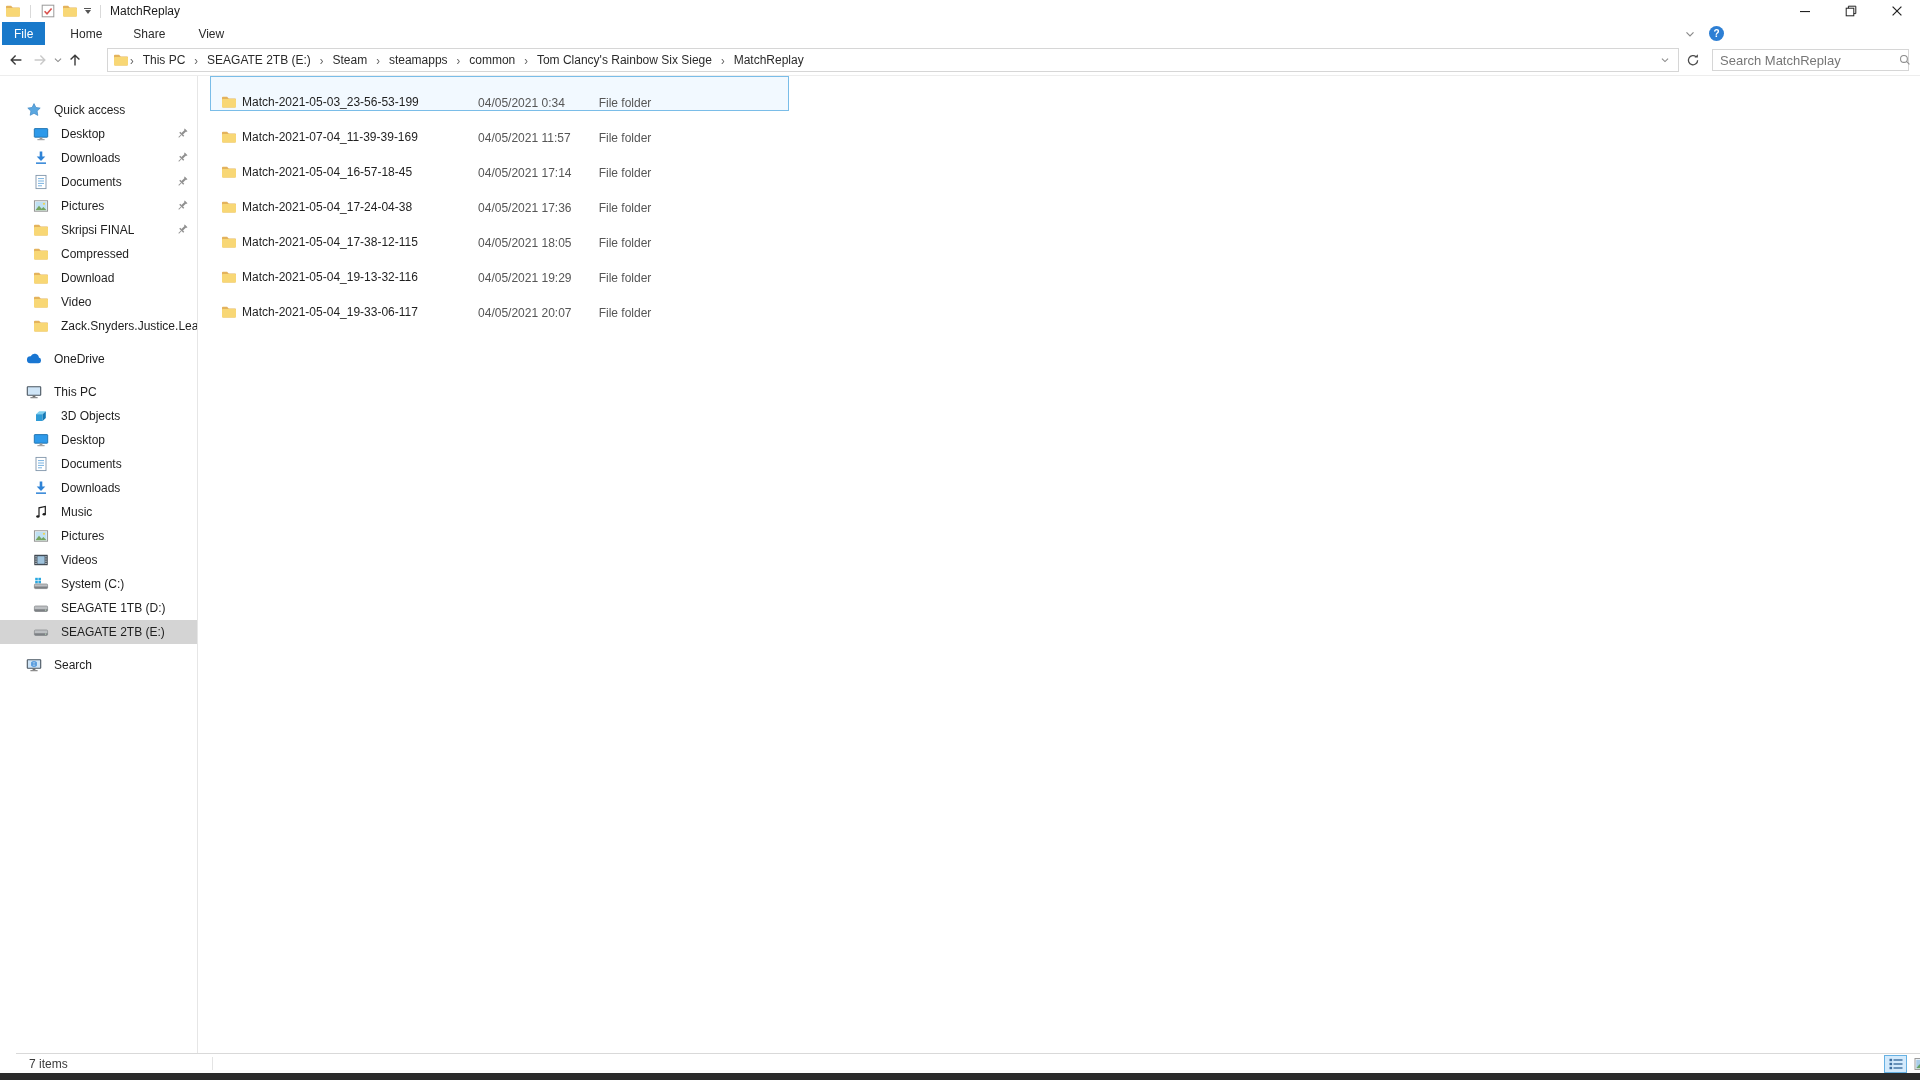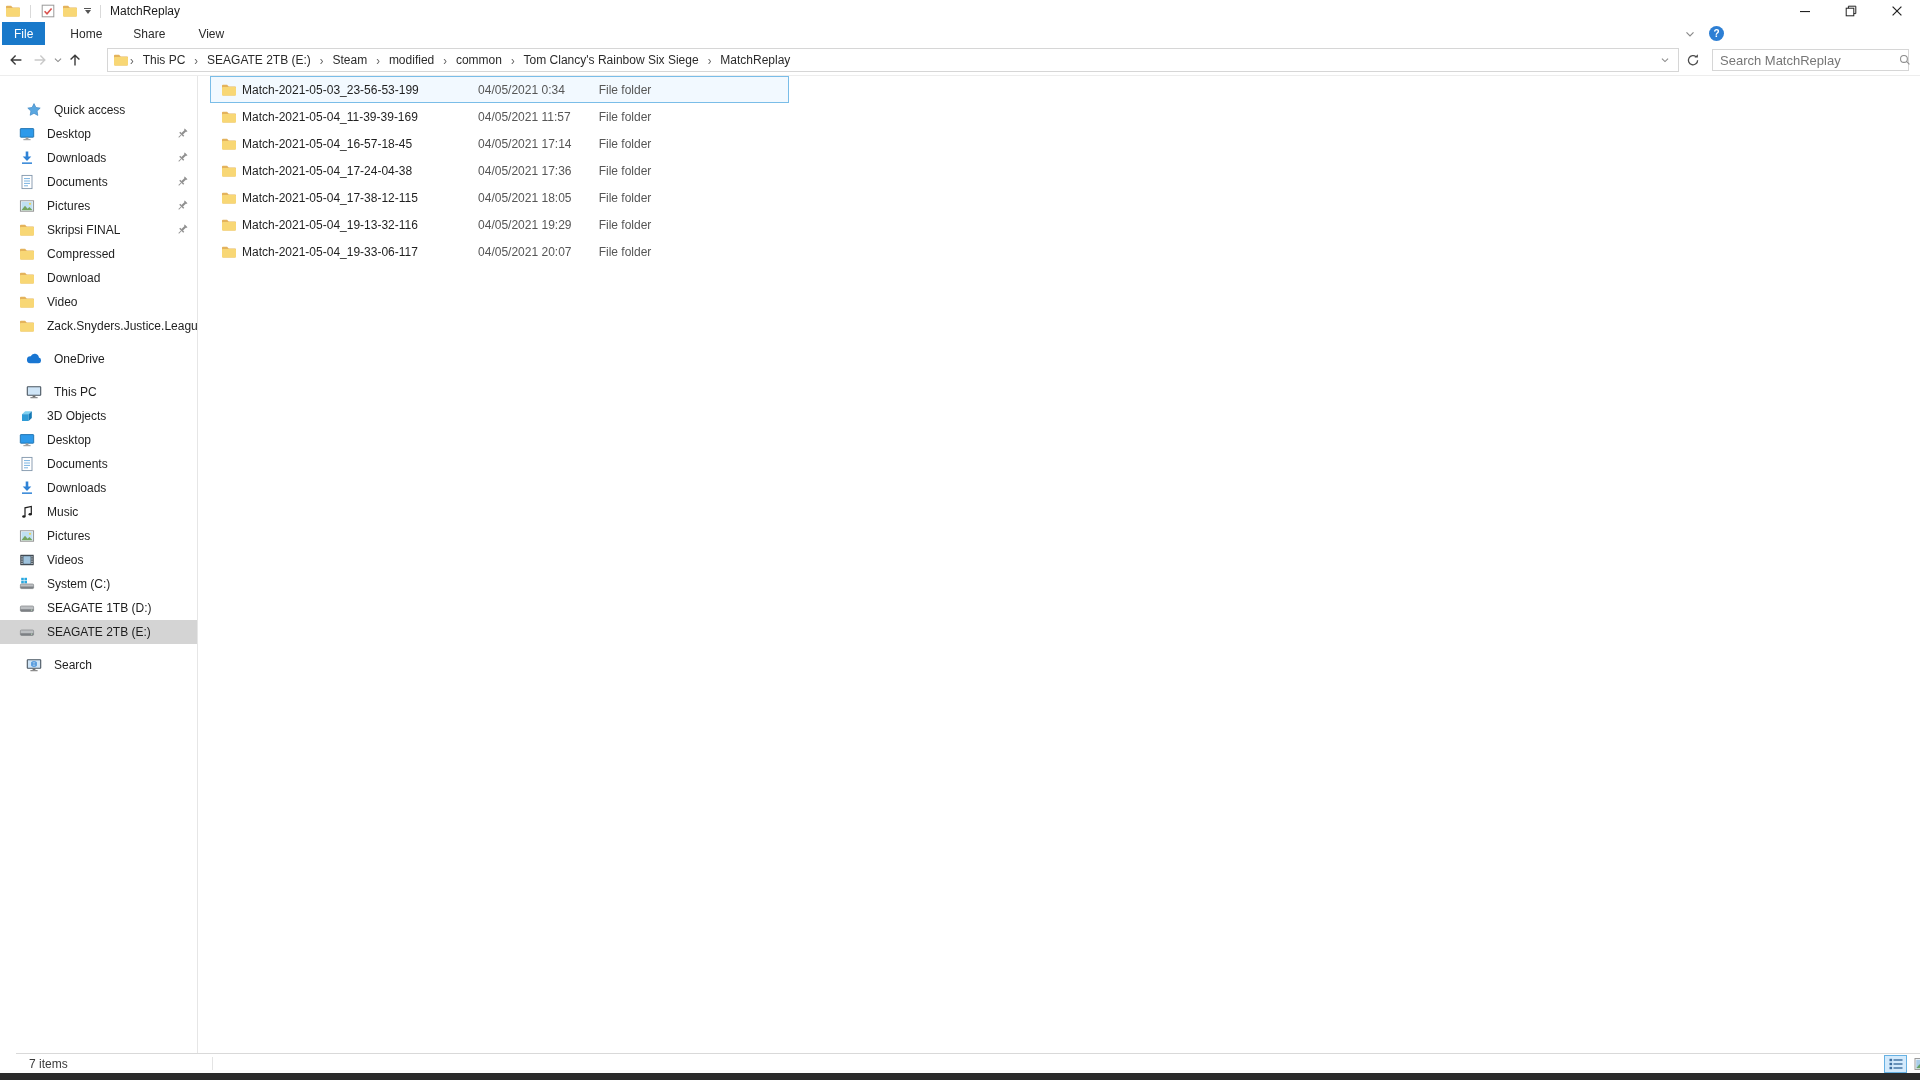--- a/index.html
+++ b/index.html
@@ -48,36 +48,36 @@
   .searchbox{margin-left:7px;width:197px;height:22px;border:1px solid #d6d6d6;background:#fff;display:flex;align-items:center;box-sizing:border-box;}
   .searchbox input{flex:1;border:none;outline:none;font:inherit;font-size:13px;color:#333;padding:0 0 0 7px;background:transparent;}
   .searchbox input::placeholder{color:#767676;opacity:1;}
   .search-ic{margin:0 6px 0 2px;}
 
   
   .main{position:absolute;left:0;top:76px;width:1920px;height:977px;display:flex;}
   .sidebar{width:198px;border-right:1px solid #e6e6e6;box-sizing:border-box;padding-top:22px;overflow:hidden;background:#fff;}
   .side-row{height:24px;display:flex;align-items:center;gap:12px;cursor:default;white-space:nowrap;}
   .side-row.lvl0{padding-left:26px;}
-  .side-row.lvl1{padding-left:19px;}
+  .side-row.lvl1{padding-left:33px;}
   .side-row.selected{background:#d4d4d4;}
   .side-label{color:#1e1e1e;overflow:hidden;}
   .side-gap{height:9px;}
   .pin{margin-left:auto;margin-right:8px;}
 
   
   .content{flex:1;position:relative;background:#fff;}
   .hrow{margin:10px 0 4px 12px;height:22px;display:flex;color:#4c5a6b;position:relative;}
   .hc{box-sizing:border-box;border-right:1px solid #e3e3e3;display:flex;align-items:center;padding-left:7px;position:relative;cursor:default;}
   .hc.cname{width:261px;}
   .hc.cdate{width:121px;}
   .hc.ctype{width:124px;}
   .hc.csize{width:73px;}
   .sort-caret{position:absolute;left:95px;top:-3px;}
-  .frow{margin-left:12px;height:27px;display:flex;align-items:center;box-sizing:border-box;border:1px solid transparent;width:579px;}
+  .frow{margin-left:12px;height:35px;display:flex;align-items:flex-end;box-sizing:border-box;border:1px solid transparent;width:579px;}
   .frow.sel{border-color:#7abde8;background:#f2f9ff;}
   .fc{box-sizing:border-box;overflow:hidden;white-space:nowrap;}
   .fc.cname{width:261px;display:flex;align-items:center;padding-left:10px;gap:5px;color:#1f1f1f;}
   .fc.cdate{width:121px;padding-left:7px;color:#565656;}
   .fc.ctype{width:124px;padding-left:7px;color:#565656;}
   .fc.csize{width:73px;padding-left:7px;color:#565656;}
   .fname{overflow:hidden;}
 
   
   .statusbar{position:absolute;left:16px;top:1053px;width:1920px;height:20px;border-top:1px solid #d9d9d9;background:#fff;display:flex;align-items:center;box-sizing:border-box;}
@@ -315,21 +315,21 @@
           <use href="#i-folder"></use>
         </svg>
       <div class="crumbs">
         <span class="crumb-sep">›</span>
         <span class="crumb">This PC</span>
         <span class="crumb-sep">›</span>
         <span class="crumb">SEAGATE 2TB (E:)</span>
         <span class="crumb-sep">›</span>
         <span class="crumb">Steam</span>
         <span class="crumb-sep">›</span>
-        <span class="crumb">modified</span>
+        <span class="crumb">steamapps</span>
         <span class="crumb-sep">›</span>
         <span class="crumb">common</span>
         <span class="crumb-sep">›</span>
         <span class="crumb">Tom Clancy's Rainbow Six Siege</span>
         <span class="crumb-sep">›</span>
         <span class="crumb">MatchReplay</span>
       </div>
       <div class="addr-drop">
           <svg class="icon14">
             <use href="#i-chev-down"></use>
@@ -528,21 +528,21 @@
           </div>
         <div class="fc cdate">04/05/2021 0:34</div>
         <div class="fc ctype">File folder</div>
         <div class="fc csize"></div>
       </div>
       <div class="frow">
         <div class="fc cname">
             <svg class="icon16">
               <use href="#i-folder"></use>
             </svg>
-            <span class="fname">Match-2021-05-04_11-39-39-169</span>
+            <span class="fname">Match-2021-07-04_11-39-39-169</span>
           </div>
         <div class="fc cdate">04/05/2021 11:57</div>
         <div class="fc ctype">File folder</div>
         <div class="fc csize"></div>
       </div>
       <div class="frow">
         <div class="fc cname">
             <svg class="icon16">
               <use href="#i-folder"></use>
             </svg>

